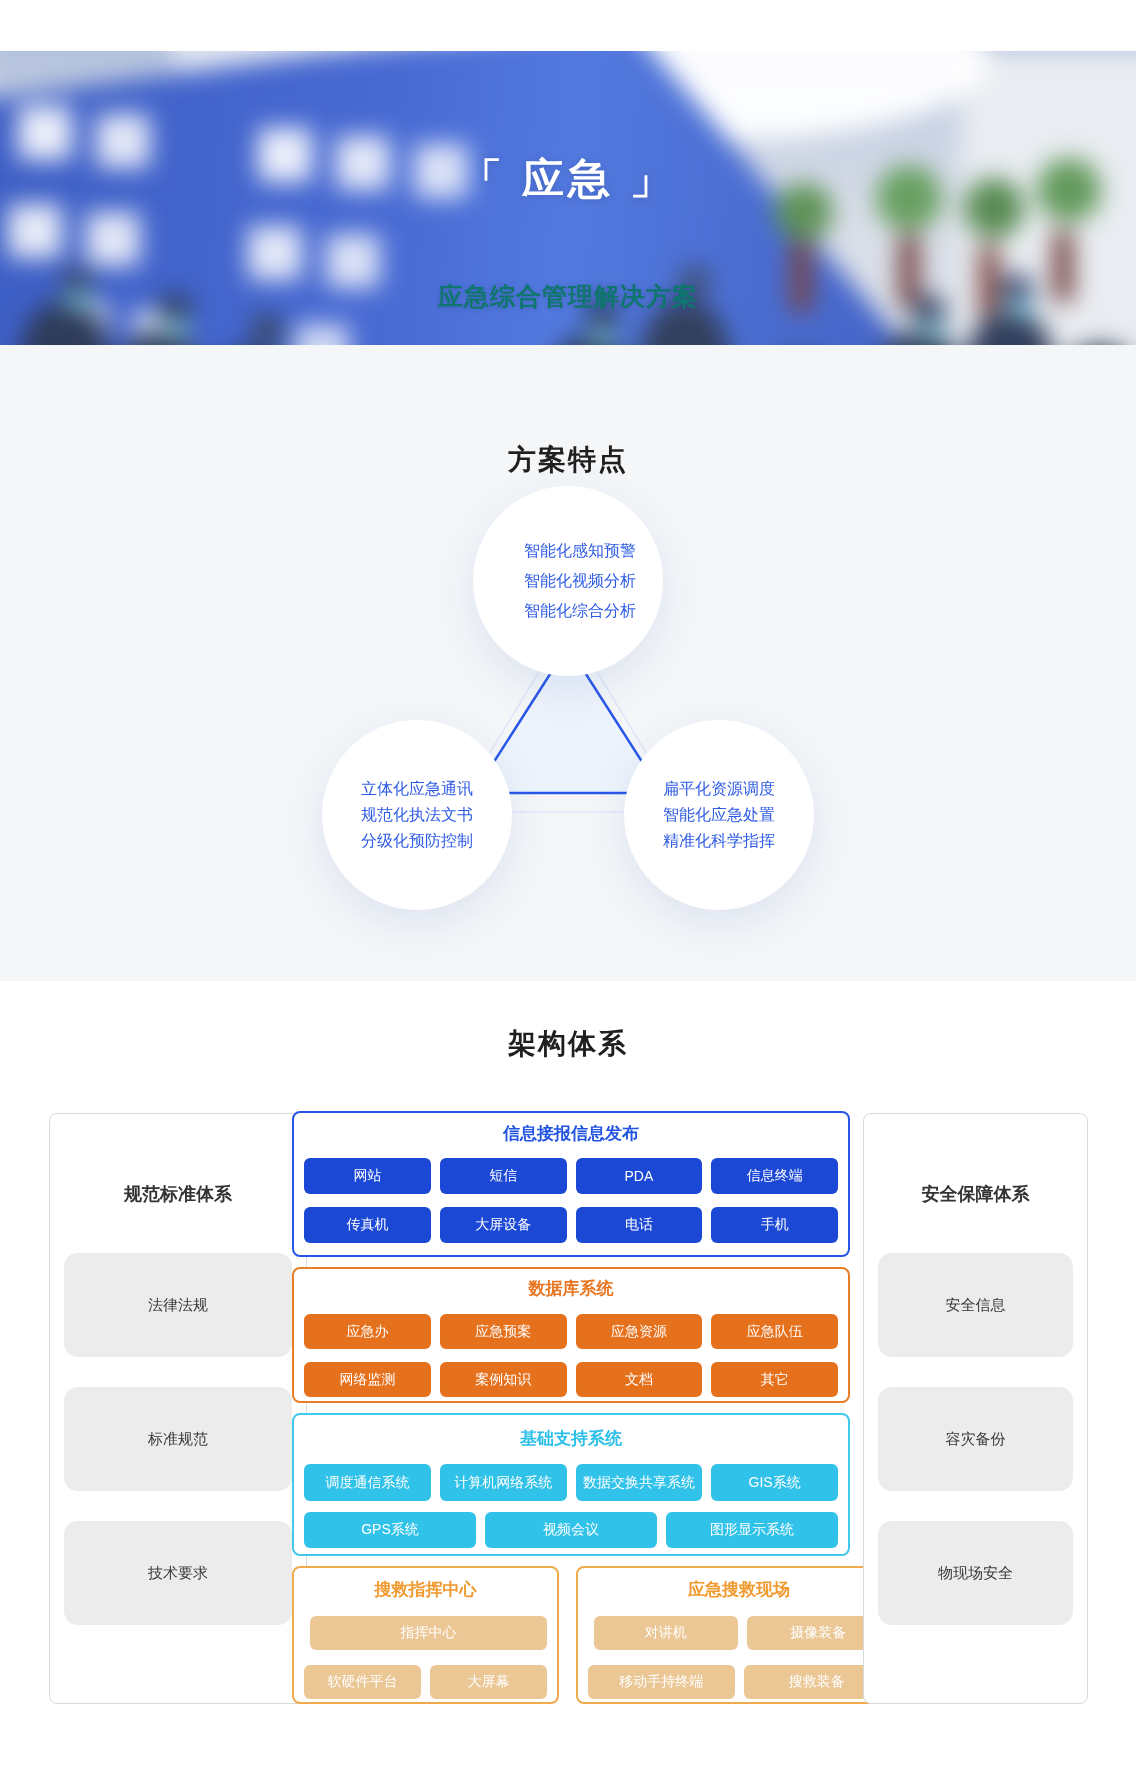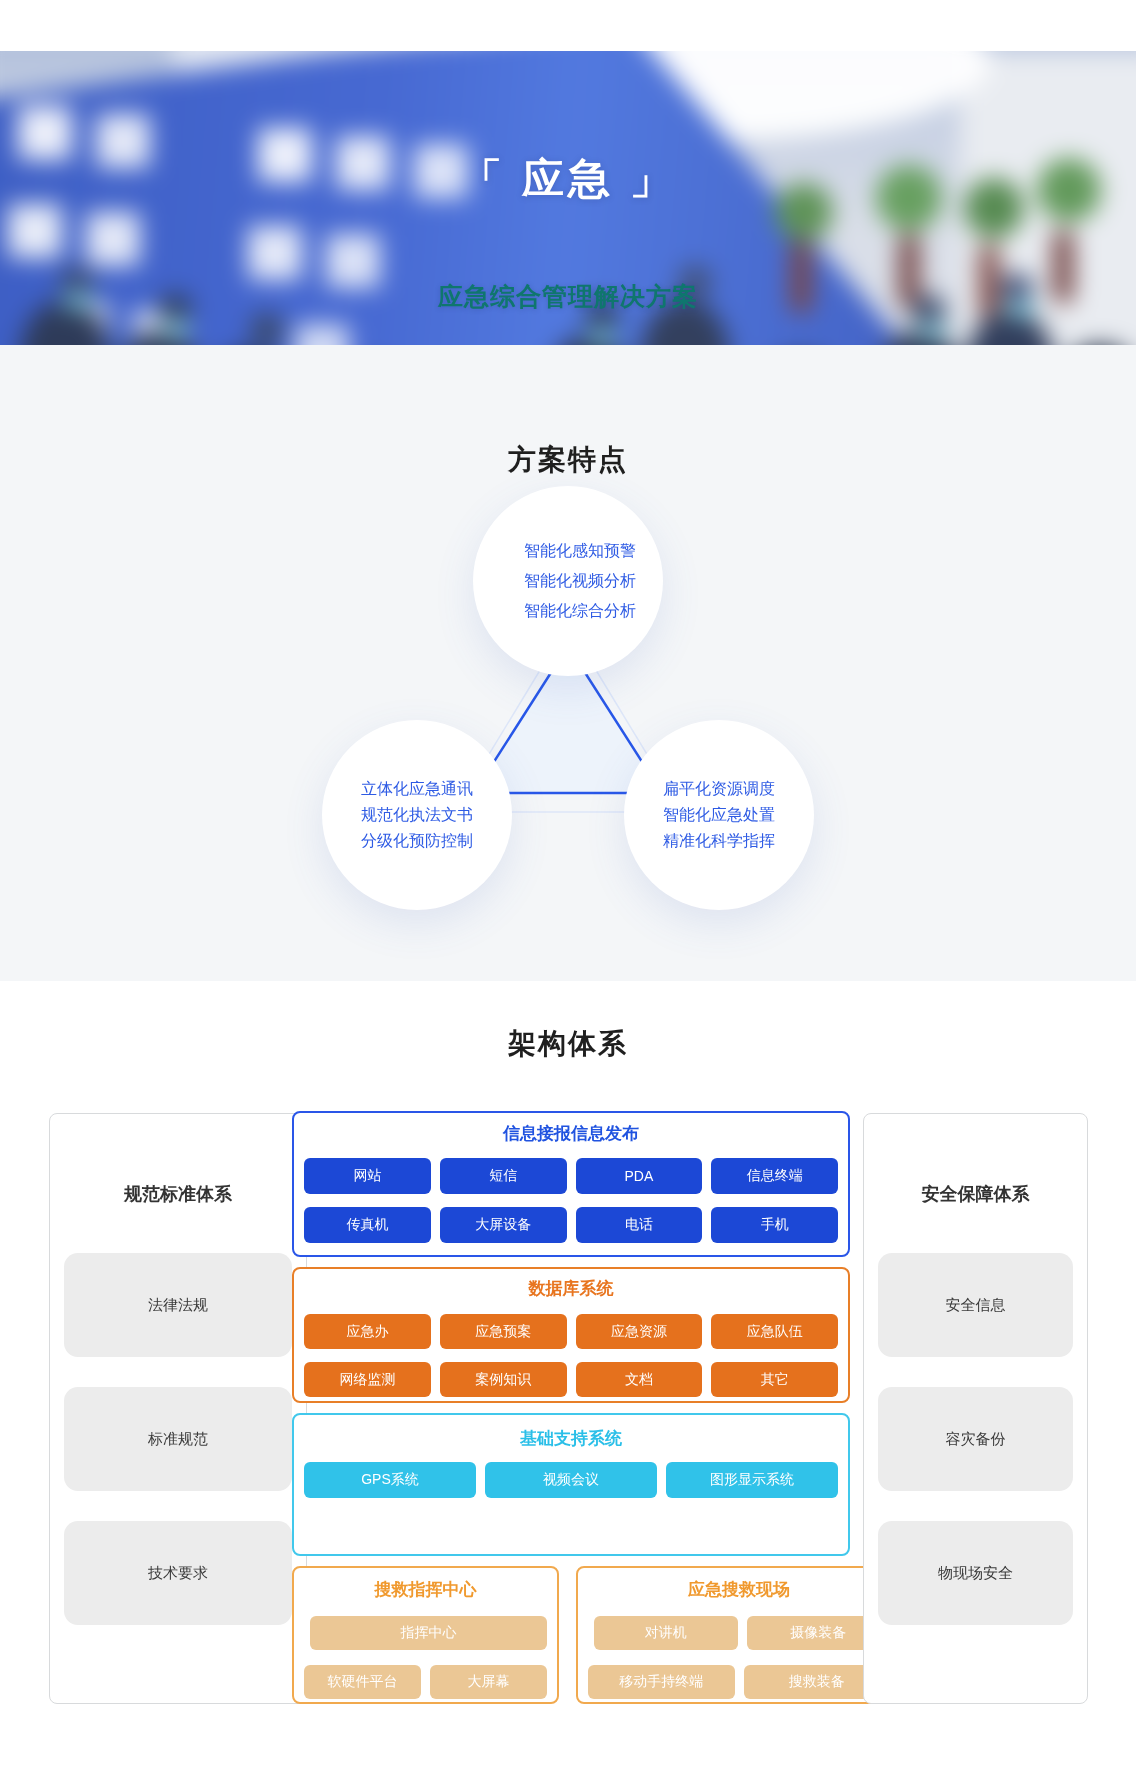--- a/index.html
+++ b/index.html
@@ -179,20 +179,26 @@
         <div class="btn-row r2">
           <div class="btn">网络监测</div>
           <div class="btn">案例知识</div>
           <div class="btn">文档</div>
           <div class="btn">其它</div>
         </div>
       </div>
 
       <div class="dbox box-cyan">
         <div class="box-title">基础支持系统</div>
+        <div class="btn-row r1">
+          <div class="btn">调度通信系统</div>
+          <div class="btn">计算机网络系统</div>
+          <div class="btn">数据交换共享系统</div>
+          <div class="btn">GIS系统</div>
+        </div>
         <div class="btn-row r2">
           <div class="btn">GPS系统</div>
           <div class="btn">视频会议</div>
           <div class="btn">图形显示系统</div>
         </div>
       </div>
 
       <div class="bottom-row">
         <div class="tan-box tb-left">
           <div class="box-title">搜救指挥中心</div>

